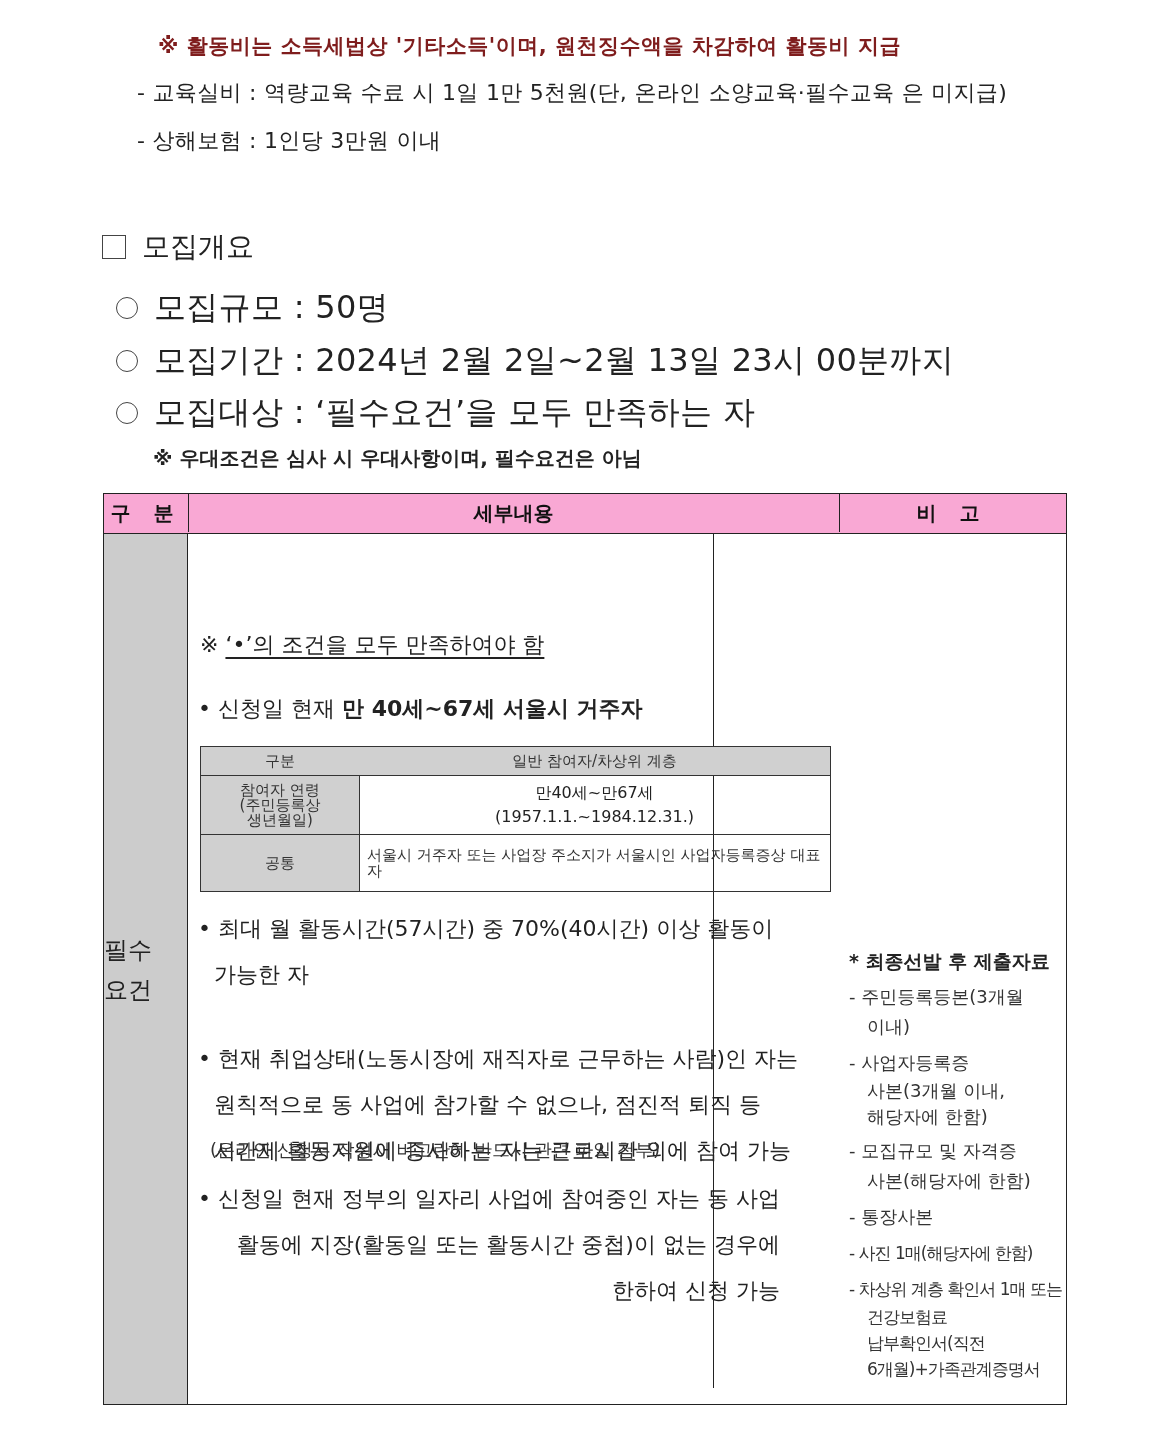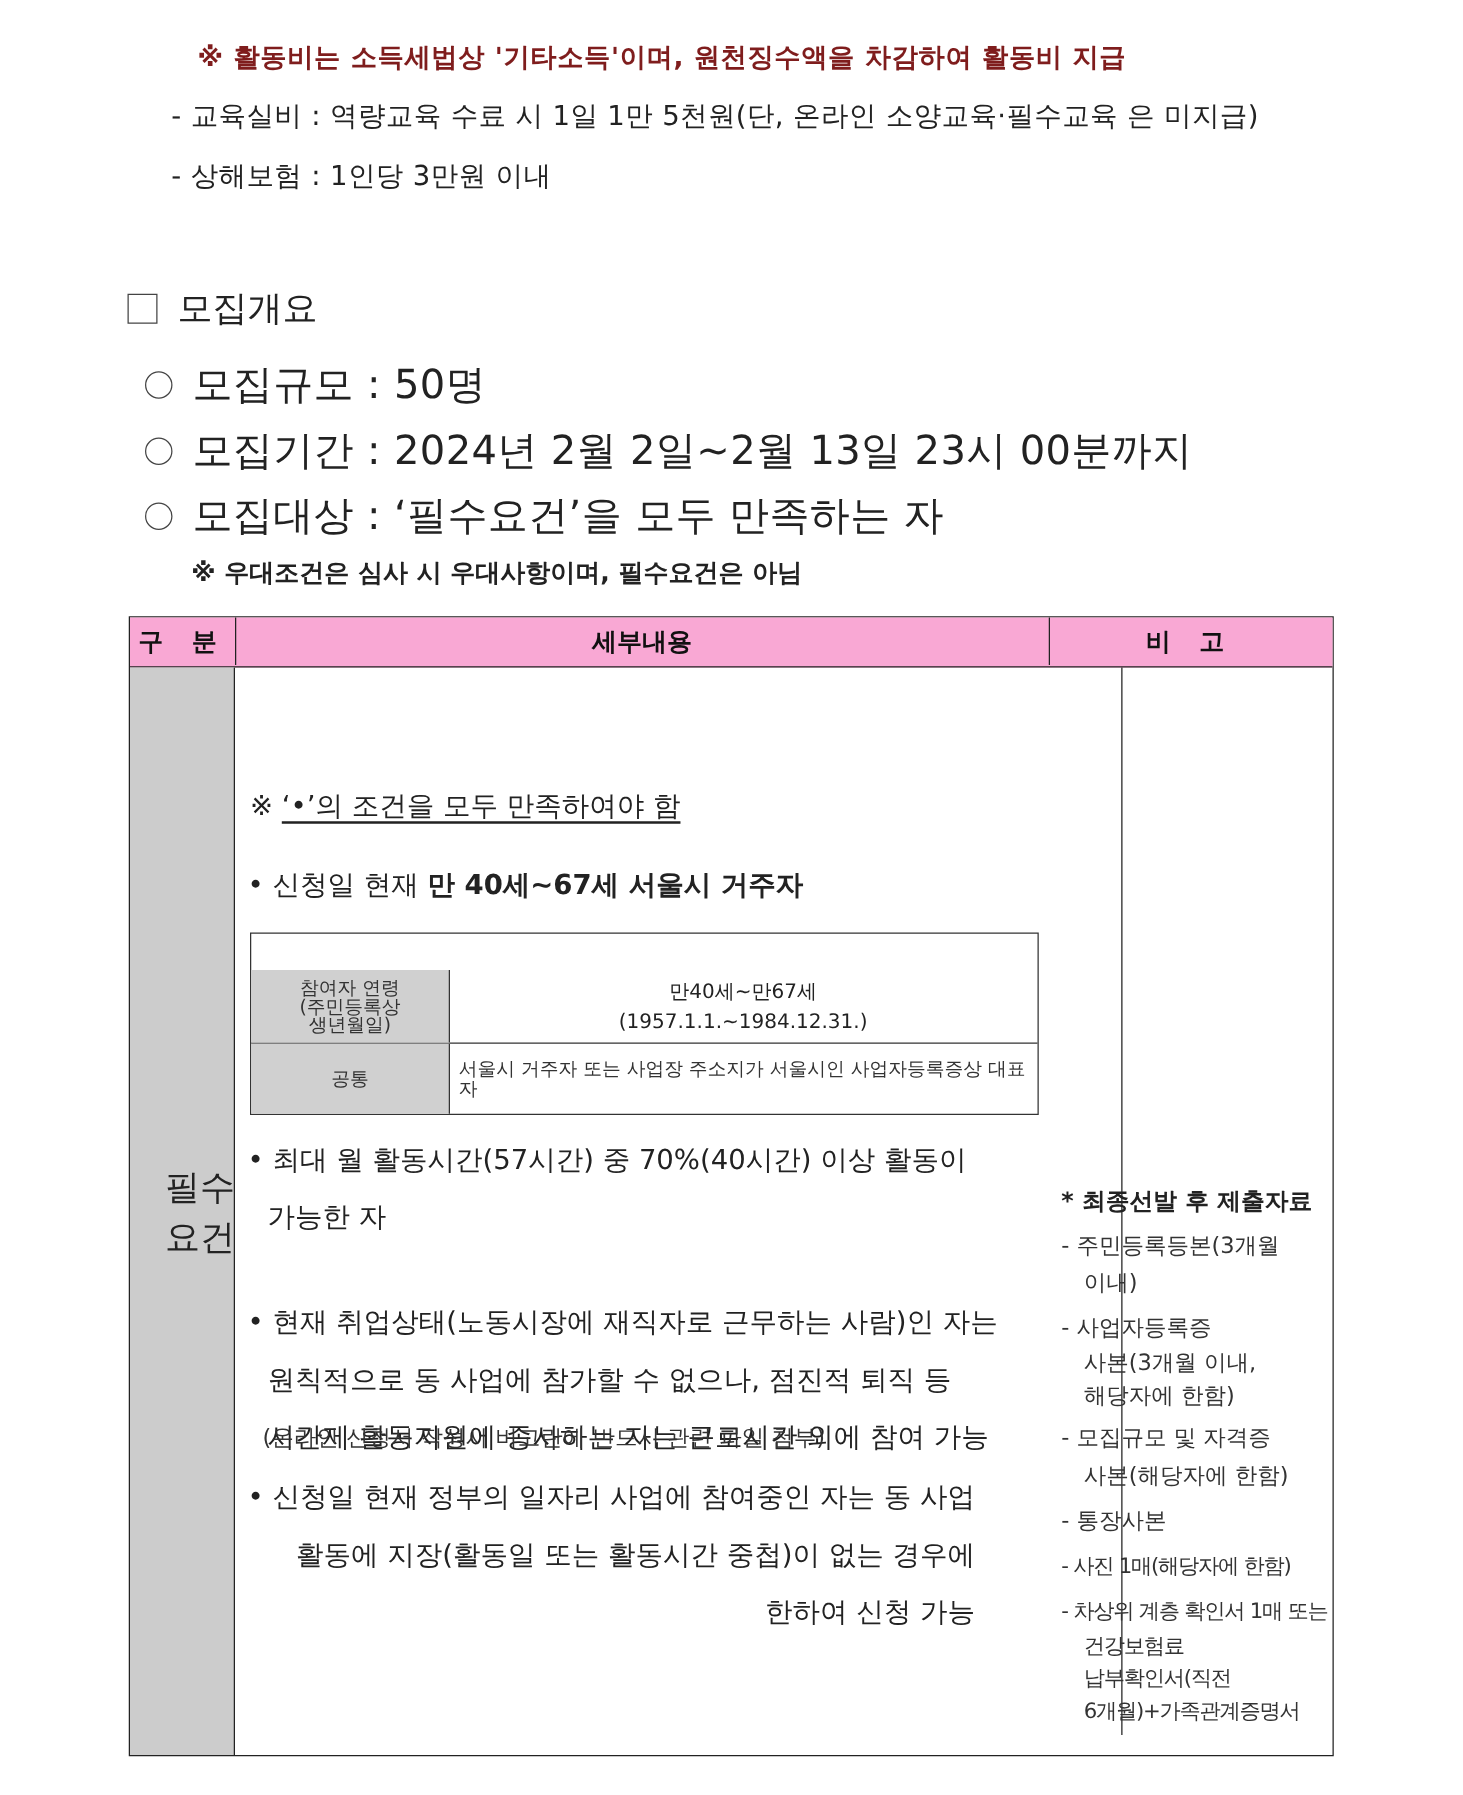--- a/index.html
+++ b/index.html
@@ -20,22 +20,22 @@
   .subnote { left: 153px; top: 445px; font-size: 20px; font-weight: bold; color: #222; }
 
   
   .tbl { position: absolute; left: 103px; top: 493px; width: 964px; height: 912px; border: 1.5px solid #222; box-sizing: border-box; }
   .thead { position: absolute; left: 0; top: 0; width: 100%; height: 40px; background: #f9a8d4; border-bottom: 1.5px solid #222; box-sizing: border-box; }
   .th { position: absolute; top: 0; height: 38px; line-height: 38px; text-align: center; font-family: "DejaVu Serif", "Liberation Serif", serif; font-weight: bold; font-size: 20px; color: #111; }
   .th1 { left: 0; width: 84px; border-right: 1.5px solid #222; letter-spacing: 8px; }
   .th2 { left: 84px; width: 651px; border-right: 1.5px solid #222; }
   .th3 { left: 735px; width: 226px; letter-spacing: 8px; }
   .col1 { position: absolute; left: 0; top: 40px; width: 84px; bottom: 0; background: #cccccc; border-right: 1.5px solid #222; box-sizing: border-box; }
-  .col1-label { position: absolute; top: 396px; width: 84px; text-align: right; font-size: 28px; line-height: 40px; color: #222; }
-  .col2 { position: absolute; left: 84px; top: 40px; width: 710px; bottom: 16px; border-right: 1.5px solid #222; box-sizing: border-box; }
+  .col1-label { position: absolute; top: 396px; width: 84px; text-align: left; font-size: 24px; line-height: 40px; color: #222; }
+  .col2 { position: absolute; left: 84px; top: 40px; width: 526px; bottom: 16px; border-right: 1.5px solid #222; box-sizing: border-box; }
   .col3 { position: absolute; left: 735px; top: 40px; right: 0; bottom: 0; }
 
   .cond-note { position: absolute; left: 12px; top: 96px; font-size: 22px; color: #222; }
   .cond-note u { text-underline-offset: 5px; }
   .bullet { position: absolute; left: 10px; font-size: 22px; color: #222; line-height: 46px; white-space: nowrap; }
   .bullet .indent { display: block; padding-left: 16px; }
   .b1 { top: 152px; }
   .b1 .bold { font-weight: bold; }
 
   
@@ -105,20 +105,24 @@
 
   <div class="col2">
     <div class="cond-note">
       <span>※ </span><u>‘•’의 조건을 모두 만족하여야 함</u>
     </div>
     <div class="bullet b1">
       <span>• 신청일 현재 </span><span class="bold">만 40세~67세 서울시 거주자</span>
     </div>
 
     <div class="itbl">
+      <div class="irow ir0">
+        <div class="icell1">구분</div>
+        <div class="icell2">일반 참여자/차상위 계층</div>
+      </div>
       <div class="irow ir1">
         <div class="icell1" style="white-space:pre-line;">참여자 연령
 (주민등록상
 생년월일)</div>
         <div class="icell2" style="flex-direction:column;font-size:16px;line-height:24px;color:#222;">
           <span>만40세~만67세</span>
           <span>(1957.1.1.~1984.12.31.)</span>
         </div>
       </div>
       <div class="irow ir2">

